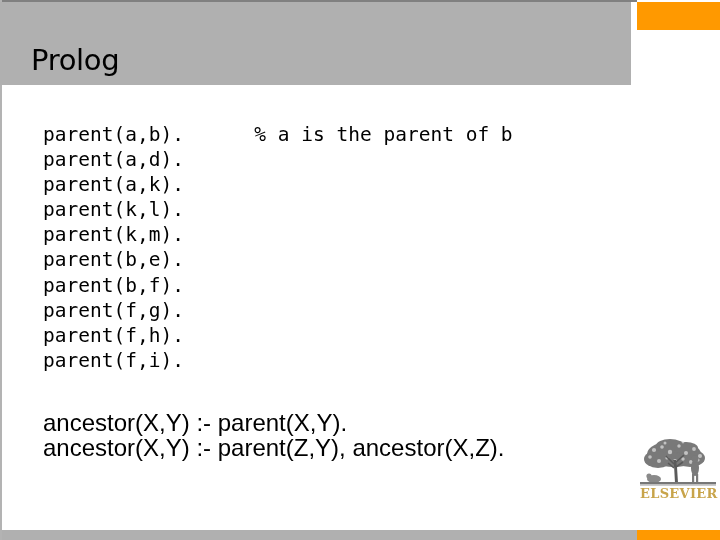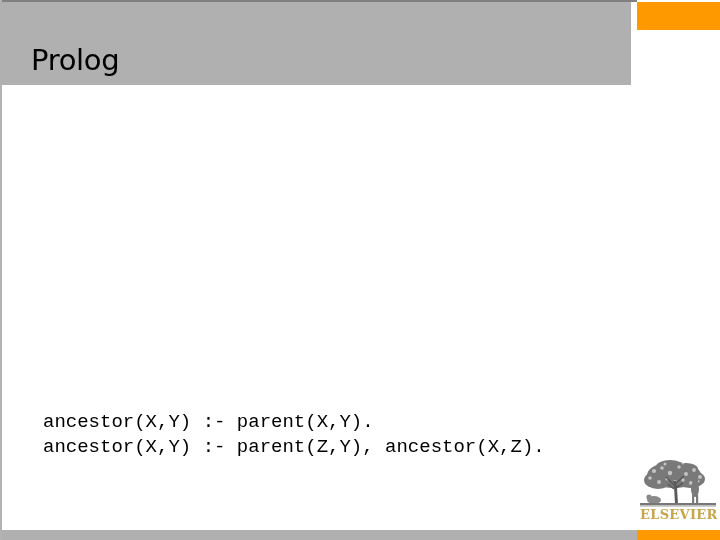--- a/index.html
+++ b/index.html
@@ -105,33 +105,33 @@
     font-size: 19.5px;
     line-height: 25.1px;
     color: #000000;
     white-space: pre;
     letter-spacing: 0px;
   }
   .code-rules {
     position: absolute;
     left: 43px;
     top: 410px;
-    font-family: Liberation Mono, monospace;
-    font-size: 19px;
+    font-family: Liberation Sans, sans-serif;
+    font-size: 24px;
     line-height: 25.1px;
     color: #000000;
     white-space: pre;
     letter-spacing: 0px;
   }
 
   
   .logo {
     position: absolute;
     left: 640px;
-    top: 458px;
+    top: 437px;
     width: 76px;
     height: 70px;
   }
   .logo-mark {
     position: absolute;
     left: 0;
     top: 0;
     width: 76px;
     height: 50px;
   }
@@ -156,20 +156,30 @@
 
   <div class="top-rule"></div>
   <div class="left-rule"></div>
 
   <div class="title-banner"></div>
 
   <div class="accent-top"></div>
 
   <div class="title-text">Prolog</div>
 
+  <div class="code-block">parent(a,b).      % a is the parent of b
+parent(a,d).
+parent(a,k).
+parent(k,l).
+parent(k,m).
+parent(b,e).
+parent(b,f).
+parent(f,g).
+parent(f,h).
+parent(f,i).</div>
 
   <div class="code-rules">ancestor(X,Y) :- parent(X,Y).
 ancestor(X,Y) :- parent(Z,Y), ancestor(X,Z).</div>
 
   <div class="logo">
     <svg class="logo-mark" viewBox="0 0 76 50">
       <rect x="0" y="0" width="76" height="50" fill="#ffffff"></rect>
       <g fill="#6b6b6b" opacity="0.9">
         <ellipse cx="34" cy="17" rx="27" ry="13"></ellipse>
         <ellipse cx="18" cy="22" rx="14" ry="9"></ellipse>

